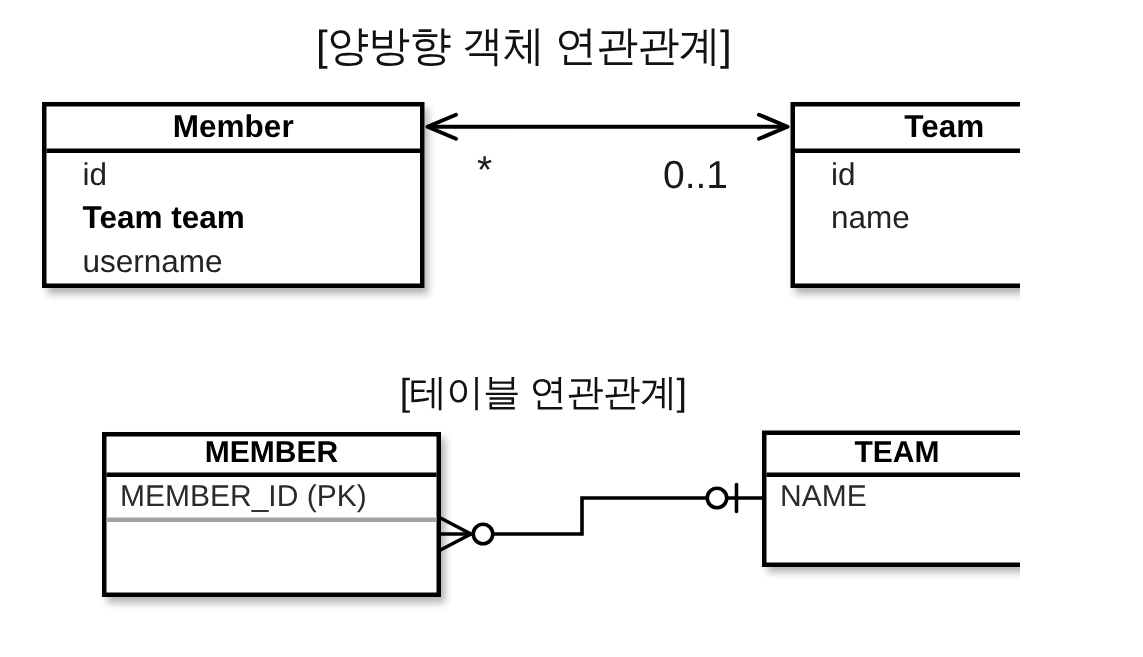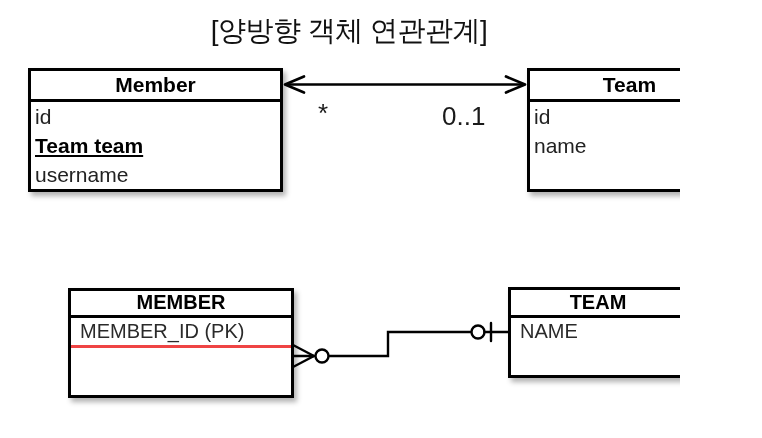--- a/index.html
+++ b/index.html
@@ -40,47 +40,47 @@
     border-bottom: 3px solid #000000;
     text-align: center;
     font-weight: bold;
     font-size: 21px;
     line-height: 27px;
     color: #000000;
   }
   .uml-field {
     height: 29px;
     line-height: 29px;
-    padding-left: 4px;
+    padding-left: 24px;
     font-size: 21px;
     color: #222222;
     white-space: nowrap;
   }
-  .bold { font-weight: bold; color: #000000; text-decoration: underline; }
+  .bold { font-weight: bold; color: #000000; }
 
   
   .db-table {
     border: 3px solid #000000;
     background: #ffffff;
     box-shadow: 3px 4px 5px rgba(0,0,0,0.30);
   }
   .db-header {
     border-bottom: 3px solid #000000;
     text-align: center;
     font-weight: bold;
     font-size: 20px;
     color: #000000;
   }
   .db-row {
     padding-left: 9px;
     font-size: 20px;
     color: #2a2a2a;
     white-space: nowrap;
   }
-  .pk-row { border-bottom: 3px solid #ef4444; }
+  .pk-row { border-bottom: 3px solid #a3a3a3; }
 
   
   .mult-label {
     font-size: 26px;
     color: #1a1a1a;
     white-space: nowrap;
   }
 
   svg { display: block; overflow: visible; }
 </style>
@@ -112,20 +112,21 @@
     <g stroke="#000000" stroke-width="2.7" fill="none" stroke-linecap="round" stroke-linejoin="round">
       <line x1="6" y1="14.5" x2="244" y2="14.5"></line>
       <polyline points="24,6.5 5,14.5 24,22.5"></polyline>
       <polyline points="226,6.5 245,14.5 226,22.5"></polyline>
     </g>
   </svg>
 
   <div class="abs mult-label" style="left:318px; top:98px;">*</div>
   <div class="abs mult-label" style="left:442px; top:101px;">0..1</div>
 
+  <div class="abs diagram-title title-2">[테이블 연관관계]</div>
 
   <div class="abs db-table" style="left:68px; top:288px; width:226px; height:110px;">
     <div class="db-header" style="height:27px; line-height:23px;">MEMBER</div>
     <div class="db-row pk-row" style="height:30px; line-height:26px;">MEMBER_ID (PK)</div>
   </div>
 
   <div class="abs db-table" style="left:508px; top:287px; width:180px; height:91px;">
     <div class="db-header" style="height:28px; line-height:24px;">TEAM</div>
     <div class="db-row" style="height:27px; line-height:26px;">NAME</div>
   </div>

